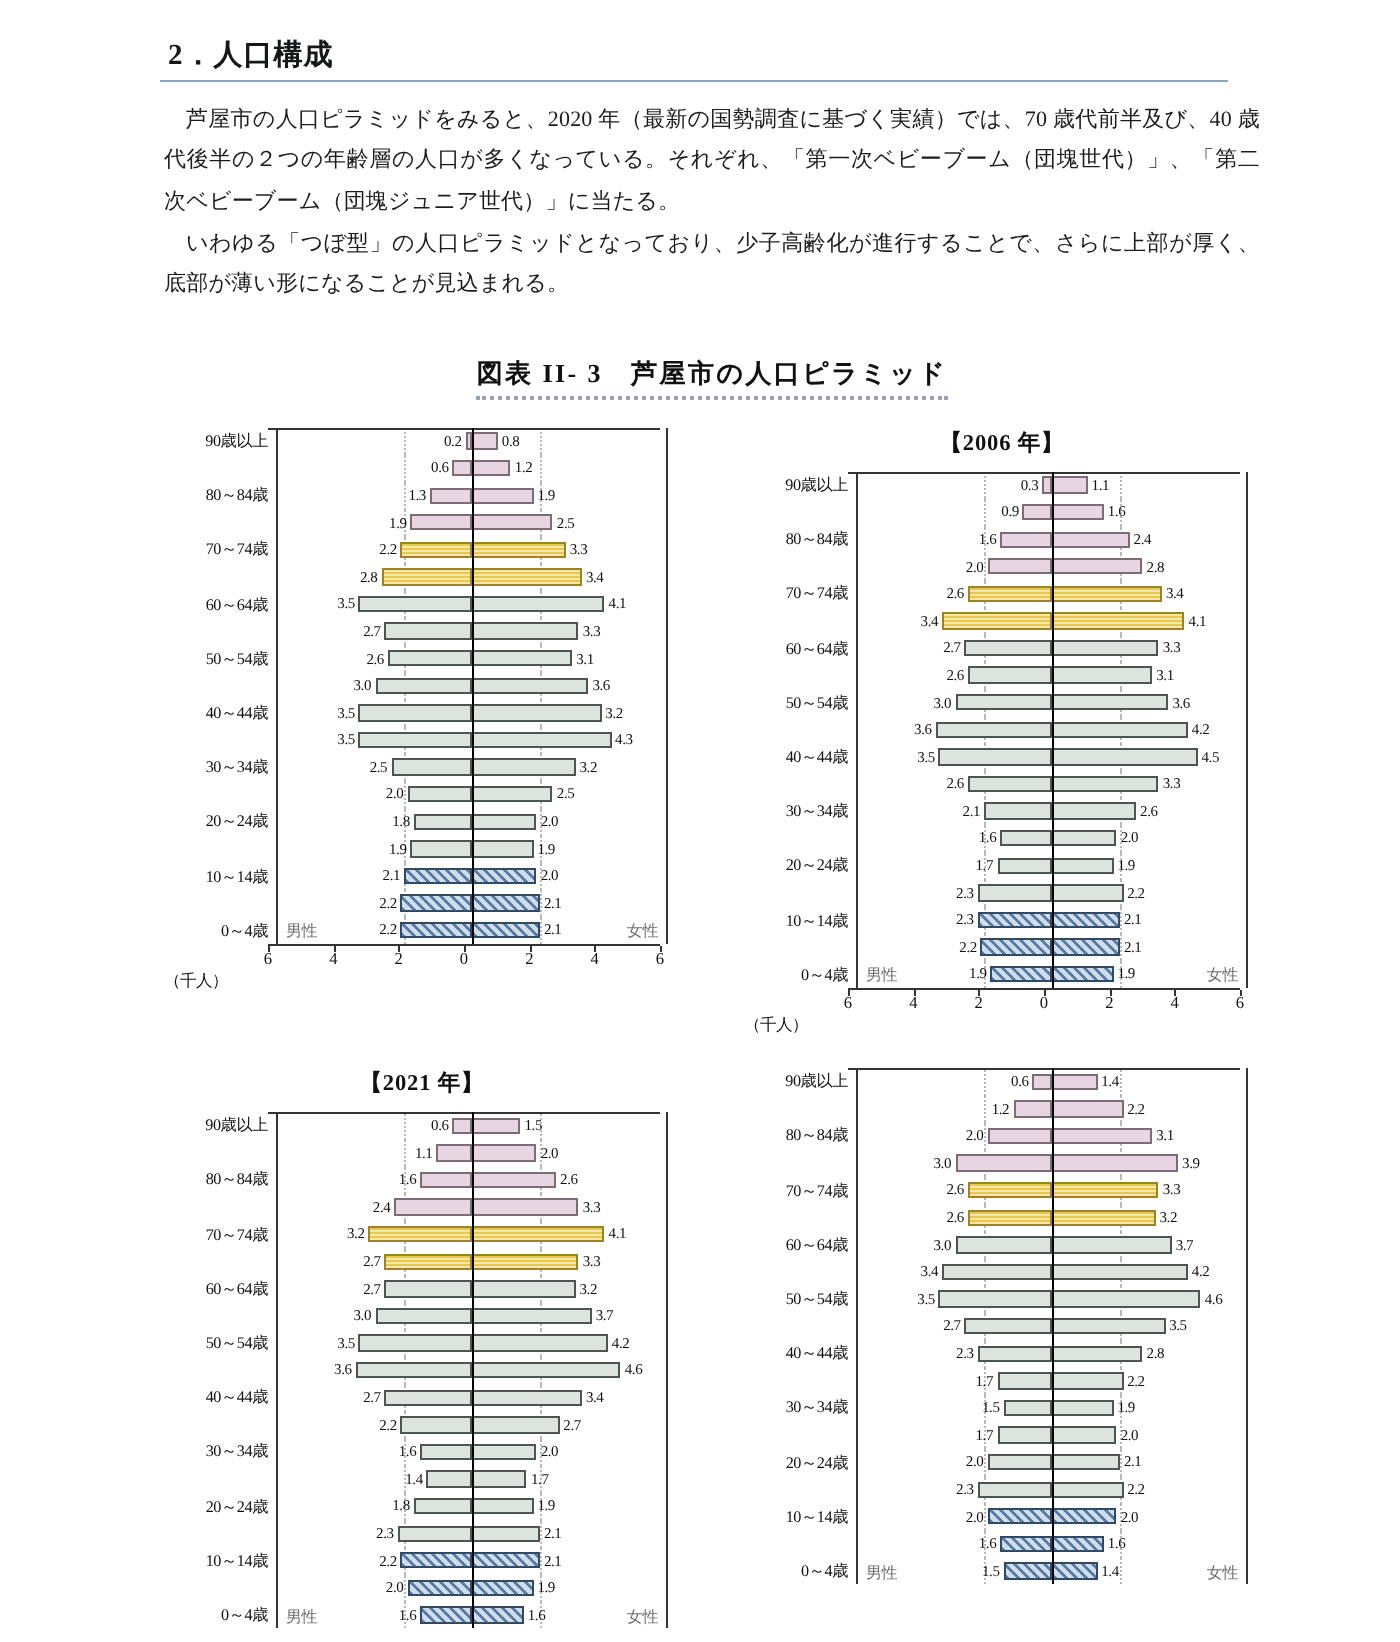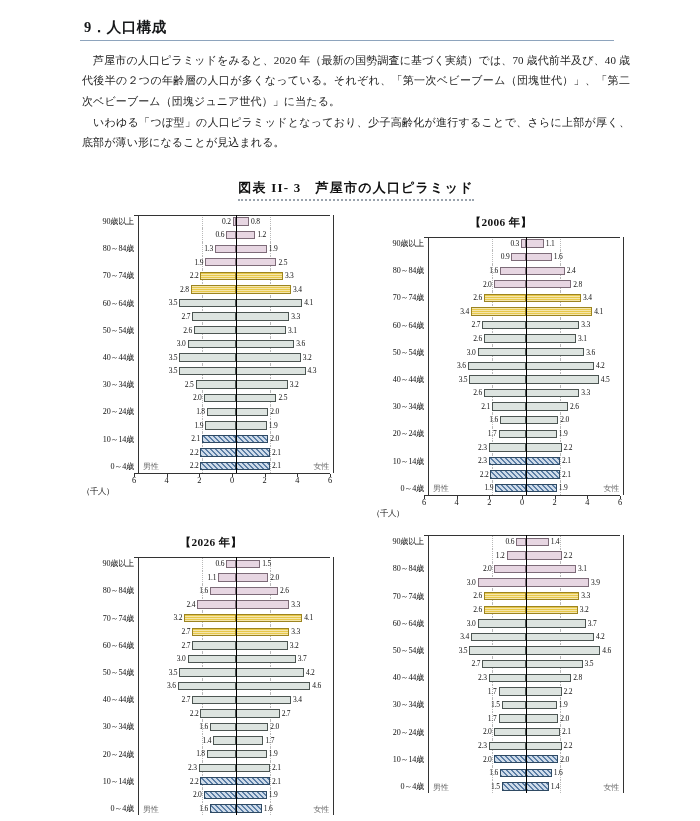--- a/index.html
+++ b/index.html
@@ -244,21 +244,21 @@
     top: 0;
     height: 0;
     border-top: 1.1px solid #333;
   }
 </style>
 </head>
 <body>
 
 <div class="page">
 
-  <div class="sec-heading">9．人口構成</div>
+  <div class="sec-heading">2．人口構成</div>
   <div class="heading-rule"></div>
 
   <p class="para indent">芦屋市の人口ピラミッドをみると、2020 年（最新の国勢調査に基づく実績）では、70 歳代前半及び、40 歳代後半の２つの年齢層の人口が多くなっている。それぞれ、「第一次ベビーブーム（団塊世代）」、「第二次ベビーブーム（団塊ジュニア世代）」に当たる。</p>
   <p class="para indent">いわゆる「つぼ型」の人口ピラミッドとなっており、少子高齢化が進行することで、さらに上部が厚く、底部が薄い形になることが見込まれる。</p>
 
   <div class="fig-title-wrap">
     <span class="fig-title">図表 II- 3　芦屋市の人口ピラミッド</span>
   </div>
 
   <div class="charts">
@@ -857,21 +857,21 @@
                 </div>
               </div>
             </div>
             <div class="unit">（千人）</div>
           </div>
       </div>
     </div>
 
     <div class="chart-row" style="margin-top:16px;">
       <div class="chart-cell">
-        <div class="chart-head">【2026 年】</div>
+        <div class="chart-head">【2021 年】</div>
         <div class="pyramid">
             <div class="plot-frame">
               <div class="prow">
                 <div class="agelab">90歳以上</div>
                 <div class="plot">
                   <div class="half left">
                     <span class="val">0.6</span>
                     <div class="bar c-pink" style="width: 10%;"></div>
                   </div>
                   <div class="half right">

